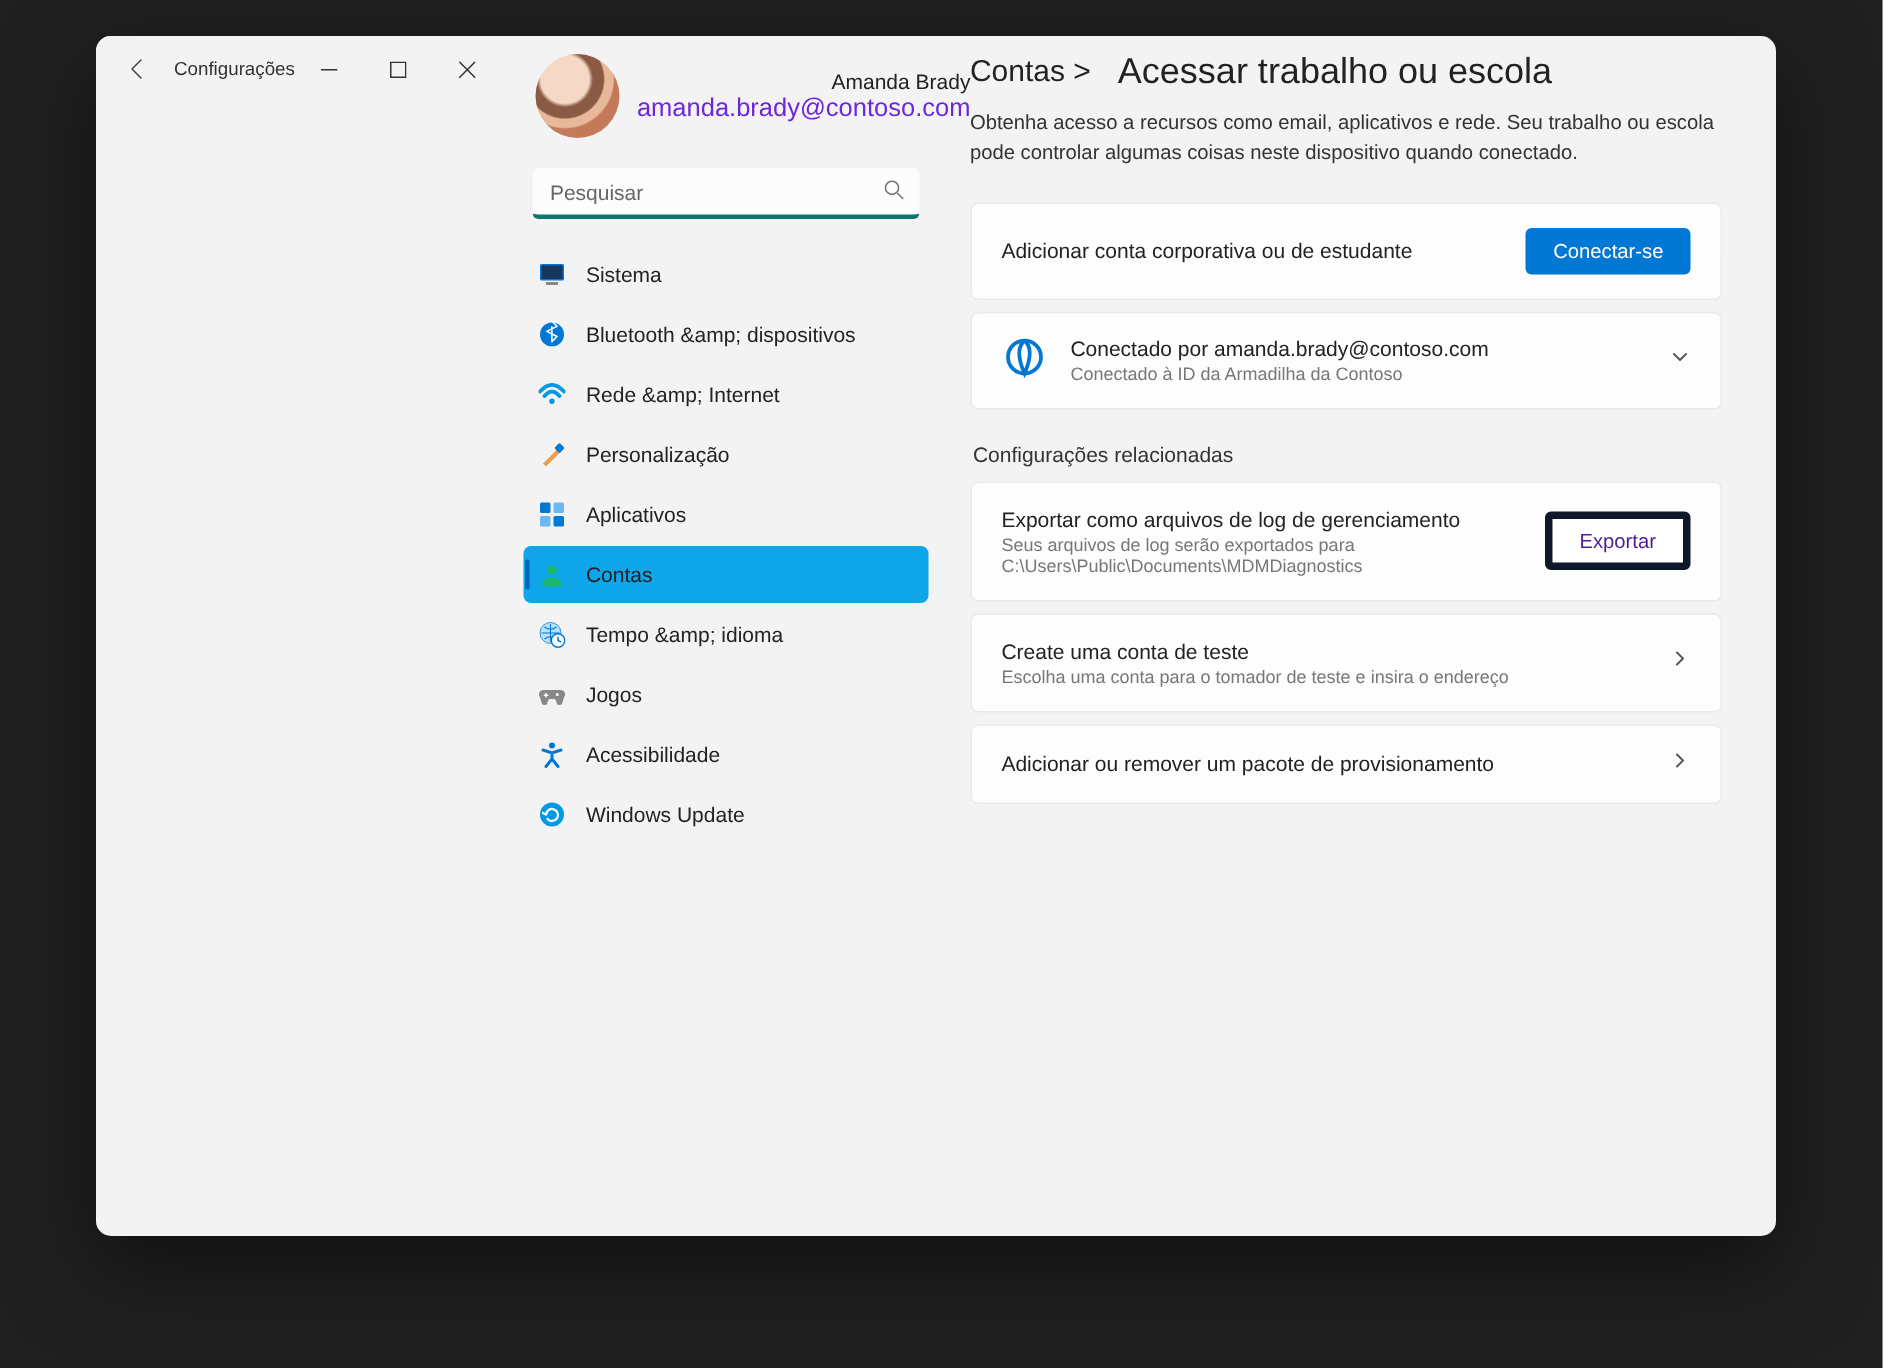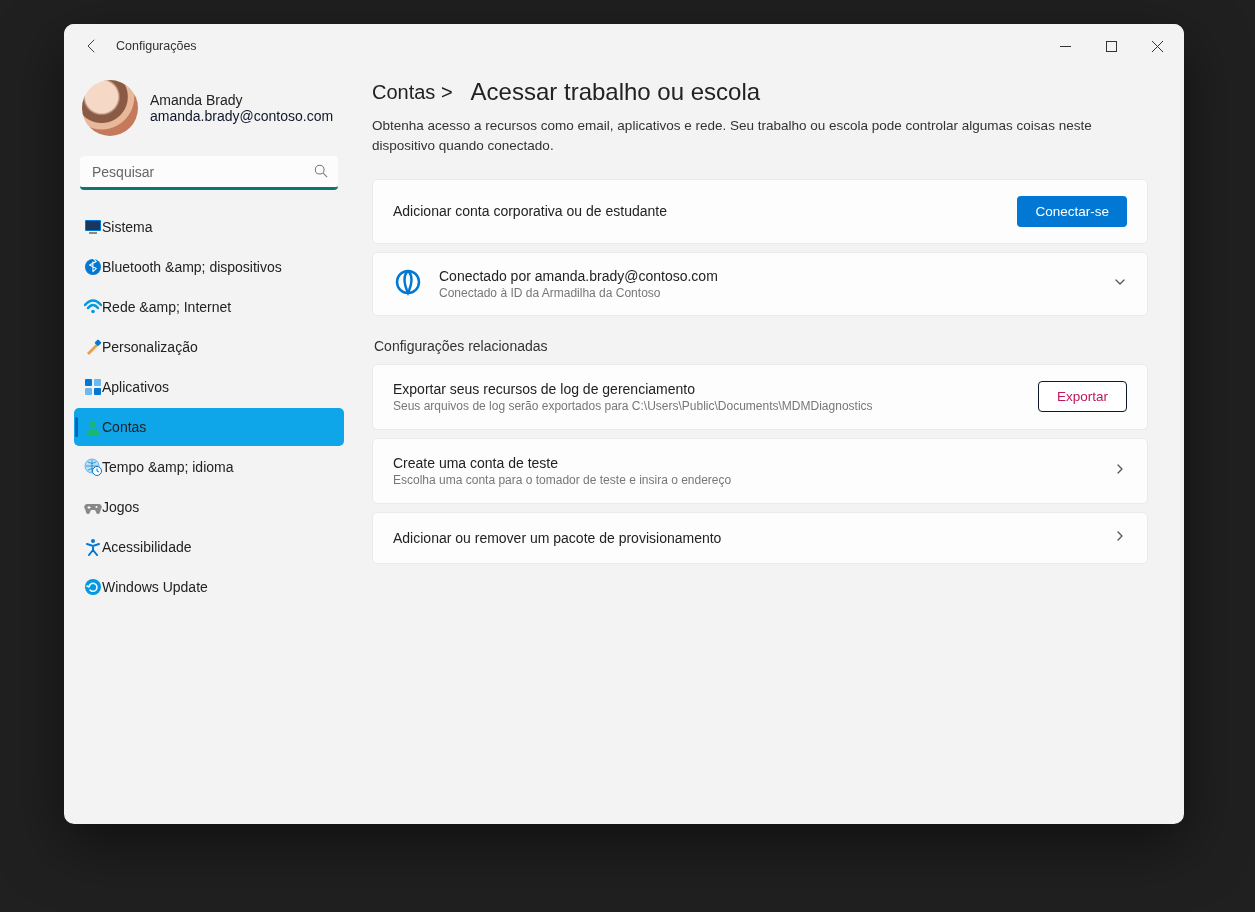--- a/index.html
+++ b/index.html
@@ -14,21 +14,21 @@
     padding-top: 24px;
     padding-left: 64px;
   }
   .window {
     width: 1120px;
     height: 800px;
     background: #f3f3f3;
     border-radius: 10px;
     box-shadow: 0 20px 60px rgba(0,0,0,0.5);
     display: flex;
-    flex-direction: column;
+    flex-direction: row;
     overflow: hidden;
   }
   .titlebar {
     height: 44px;
     display: flex;
     align-items: center;
     padding: 0 4px 0 8px;
     background: #f3f3f3;
   }
   .back-btn {
@@ -68,31 +68,32 @@
     padding: 6px 10px 10px 10px;
     display: flex;
     flex-direction: column;
     gap: 2px;
   }
   .profile {
     display: flex;
     align-items: center;
     gap: 12px;
     padding: 6px 8px 18px 8px;
+    text-align: right;
   }
   .avatar {
     width: 56px;
     height: 56px;
     border-radius: 50%;
     background: radial-gradient(circle at 35% 30%, #f5d9c6 0 30%, #8a5a44 35% 48%, #e8b89a 50% 60%, #c47a5a 62% 100%);
     flex-shrink: 0;
   }
   .profile-text { display: flex; flex-direction: column; }
   .profile-name { font-size: 14px; color: #222; font-weight: 500; }
-  .profile-email { font-size: 14px; color: #0f172a; }
+  .profile-email { font-size: 17px; color: #6d28d9; }
   .search-wrap {
     position: relative;
     margin: 0 6px 16px 6px;
   }
   .search {
     width: 100%;
     height: 34px;
     border: none;
     border-bottom: 3px solid #0f766e;
     background: #fcfcfc;
@@ -106,20 +107,21 @@
   .search-icon {
     position: absolute;
     right: 10px;
     top: 50%;
     transform: translateY(-50%);
     color: #777;
   }
   .nav-item {
     display: flex;
     align-items: center;
+    gap: 14px;
     height: 38px;
     padding: 0 10px;
     border-radius: 5px;
     cursor: pointer;
     font-size: 14px;
     color: #222;
     position: relative;
   }
   .nav-item.active {
     background: #0ea5e9;
@@ -189,22 +191,22 @@
     background: #0078d4;
     color: #fff;
     border: none;
     border-radius: 4px;
     padding: 8px 18px;
     font-size: 13.5px;
     cursor: pointer;
   }
   .btn-secondary {
     background: #fff;
-    color: #be185d;
-    border: 1px solid #0f172a;
+    color: #4c1d95;
+    border: 5px solid #0f172a;
     border-radius: 4px;
     padding: 7px 18px;
     font-size: 13.5px;
     cursor: pointer;
   }
   .chevron {
     color: #555;
     flex-shrink: 0;
   }
   .section-title {
@@ -406,21 +408,21 @@
           <svg width="14" height="14" viewBox="0 0 14 14">
               <path d="M3 5 L7 9 L11 5" stroke="currentColor" stroke-width="1.3" fill="none" stroke-linecap="round" stroke-linejoin="round"></path>
             </svg>
         </span>
       </div>
 
       <div class="section-title">Configurações relacionadas</div>
 
       <div class="card">
         <div class="card-left">
-          <div class="card-title">Exportar seus recursos de log de gerenciamento</div>
+          <div class="card-title">Exportar como arquivos de log de gerenciamento</div>
           <div class="card-sub">Seus arquivos de log serão exportados para C:\Users\Public\Documents\MDMDiagnostics</div>
         </div>
         <button class="btn-secondary">Exportar</button>
       </div>
 
       <div class="card expandable">
         <div class="card-left">
           <div class="card-title">Create uma conta de teste</div>
           <div class="card-sub">Escolha uma conta para o tomador de teste e insira o endereço</div>
         </div>

